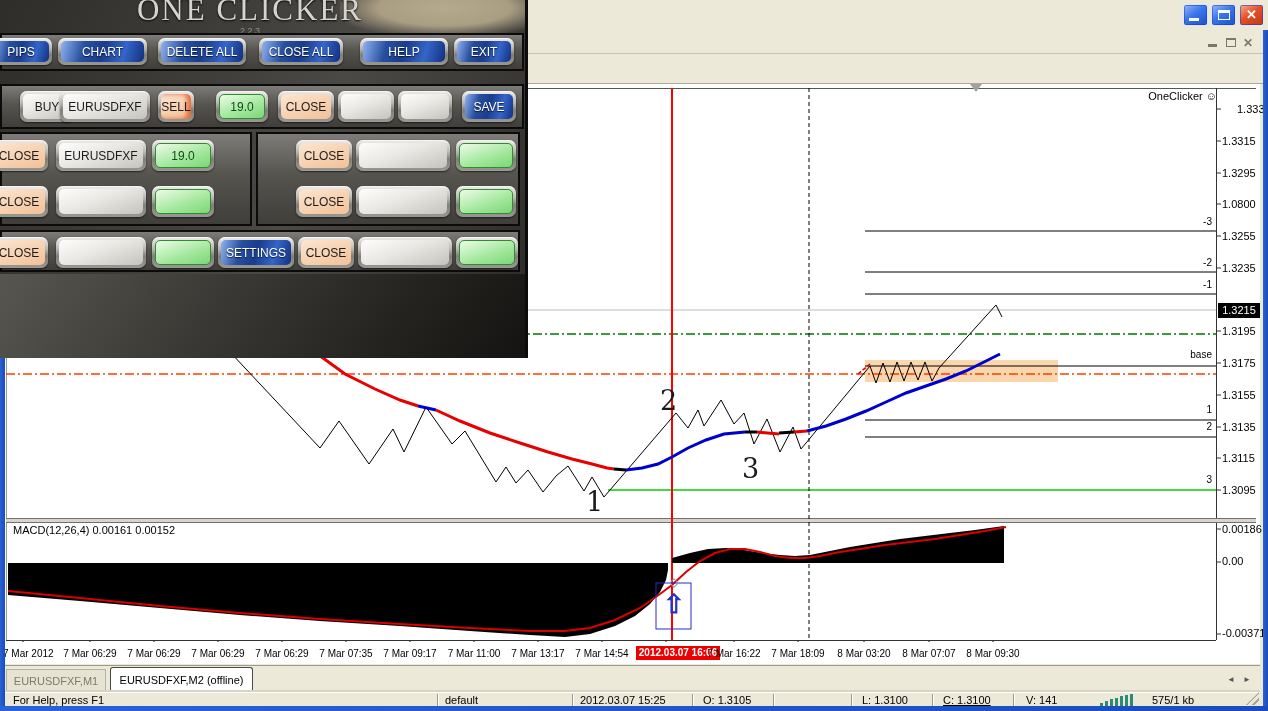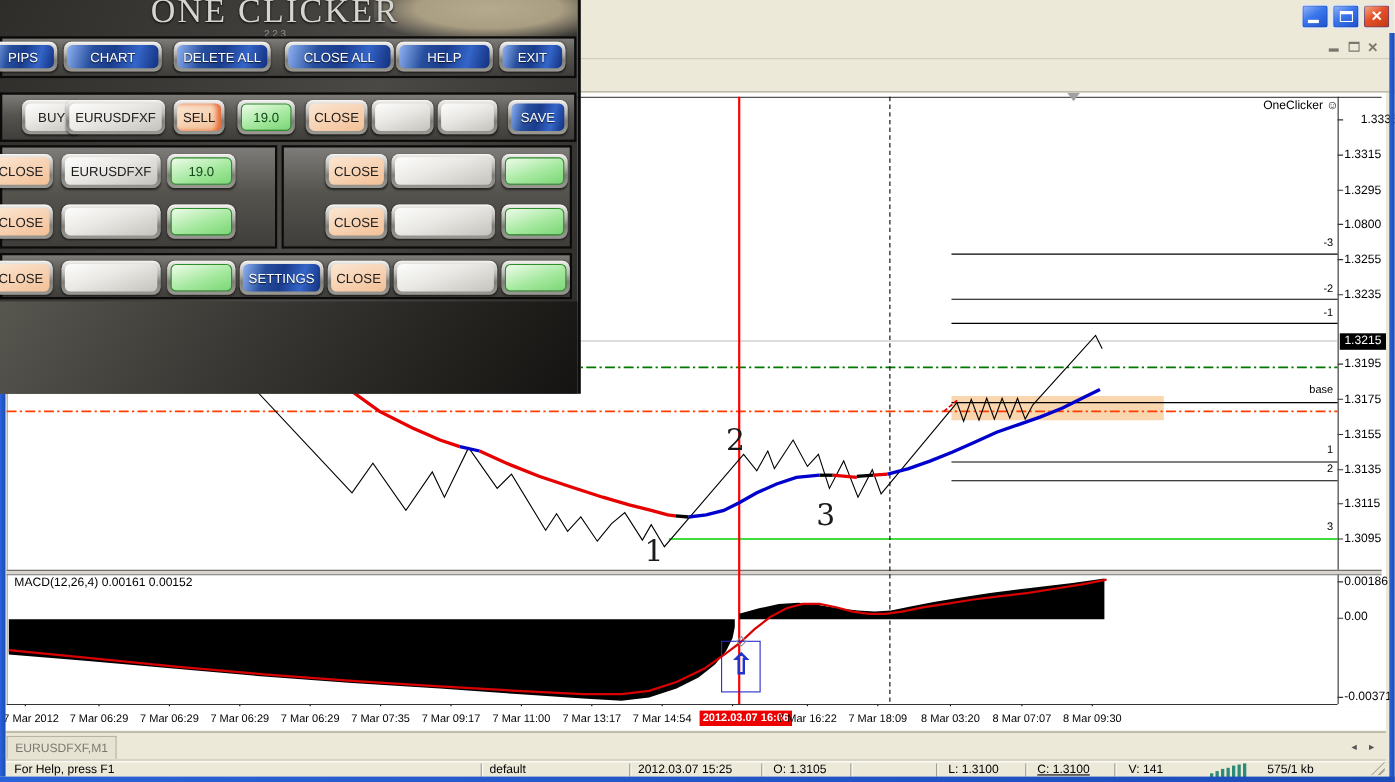--- a/index.html
+++ b/index.html
@@ -418,20 +418,21 @@
     <span id="time-highlight">2012.03.07 16:06</span>
     <span class="tlab" style="left:697px;">7 Mar 16:22</span>
     <span class="tlab" style="left:761px;">7 Mar 18:09</span>
     <span class="tlab" style="left:827px;">8 Mar 03:20</span>
     <span class="tlab" style="left:892px;">8 Mar 07:07</span>
     <span class="tlab" style="left:956px;">8 Mar 09:30</span>
   </div>
 
   <div id="tabbar" class="abs">
     <div id="tab-inactive">EURUSDFXF,M1</div>
+    <div id="tab-active">EURUSDFXF,M2 (offline)</div>
     <span class="tab-arrow" style="left:1222px;">◄</span>
     <span class="tab-arrow" style="left:1238px;">►</span>
   </div>
 
   <div id="statusbar" class="abs">
     <span class="sitem" style="left:8px;">For Help, press F1</span>
     <span class="ssep" style="left:432px;"></span>
     <span class="sitem" style="left:440px;">default</span>
     <span class="ssep" style="left:567px;"></span>
     <span class="sitem" style="left:575px;">2012.03.07 15:25</span>
@@ -470,39 +471,39 @@
     <div class="oc-strip" style="left:0; top:33px; width:524px; height:38px;">
       <div class="bz" style="left:-12px; top:3px; width:62px; height:27px;">
           <div class="pill pill-blue">PIPS</div>
         </div>
       <div class="bz" style="left:56px; top:3px; width:89px; height:27px;">
           <div class="pill pill-blue">CHART</div>
         </div>
       <div class="bz" style="left:156px; top:3px; width:88px; height:27px;">
           <div class="pill pill-blue">DELETE ALL</div>
         </div>
-      <div class="bz" style="left:257px; top:3px; width:99px; height:27px;">
+      <div class="bz" style="left:257px; top:3px; width:84px; height:27px;">
           <div class="pill pill-blue">CLOSE ALL</div>
         </div>
       <div class="bz" style="left:358px; top:3px; width:88px; height:27px;">
           <div class="pill pill-blue">HELP</div>
         </div>
       <div class="bz" style="left:452px; top:3px; width:60px; height:27px;">
           <div class="pill pill-blue">EXIT</div>
         </div>
     </div>
 
     <div class="oc-strip" style="left:0; top:84px; width:524px; height:45px;">
       <div class="bz" style="left:0px; top:5px; width:54px; height:31px;margin-left:18px;">
           <div class="pill pill-silver">BUY</div>
         </div>
       <div class="bz" style="left:58px; top:5px; width:90px; height:31px;">
           <div class="pill pill-silver">EURUSDFXF</div>
         </div>
-      <div class="bz" style="left:156px; top:5px; width:46px; height:31px;">
+      <div class="bz" style="left:156px; top:5px; width:36px; height:31px;">
           <div class="pill pill-peach pill-sell">SELL</div>
         </div>
       <div class="bz" style="left:214px; top:5px; width:52px; height:31px;">
           <div class="pill pill-green">19.0</div>
         </div>
       <div class="bz" style="left:276px; top:5px; width:56px; height:31px;">
           <div class="pill pill-peach">CLOSE</div>
         </div>
       <div class="bz" style="left:336px; top:5px; width:56px; height:31px;">
           <div class="pill pill-silver"></div>

